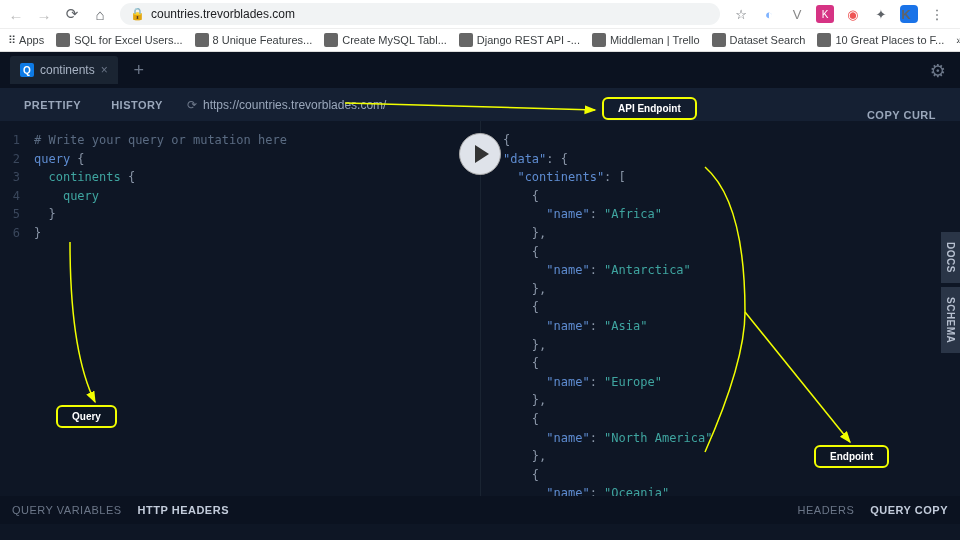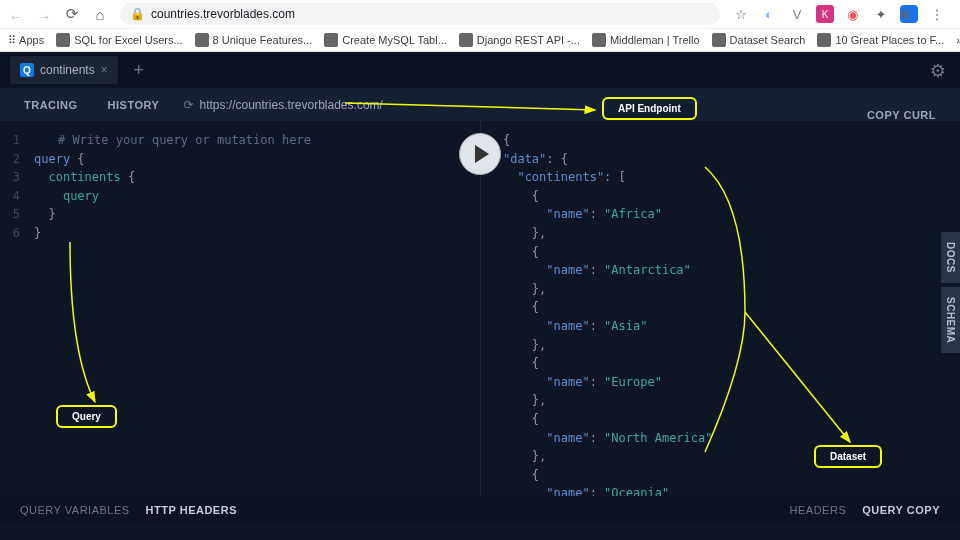--- a/index.html
+++ b/index.html
@@ -24,29 +24,29 @@
 .toolbar { height:33px; background:#152033; display:flex; align-items:center; padding:0 10px; gap:2px; }
 .tbtn { padding:0 14px; height:24px; display:flex; align-items:center; font-size:11px; letter-spacing:.5px; color:#9aa7bb; cursor:pointer; font-weight:600; }
 .endpoint-in { flex:1; display:flex; align-items:center; height:24px; padding:0 8px; font-size:12px; color:#9aa7bb; gap:6px; }
 .copycurl { padding:0 14px; height:24px; display:flex; align-items:center; font-size:11px; letter-spacing:.5px; color:#9aa7bb; cursor:pointer; font-weight:600;margin-top:21px; }
 .panes { display:flex; height:375px; position:relative; }
 .editor,.resp { flex:1; padding:10px 8px; font-family:"SFMono-Regular",Consolas,monospace; font-size:12px; line-height:1.55; overflow:hidden; }
 .editor { border-right:1px solid #1a2432; }
 .line { display:flex; gap:14px; }
 .ln { width:12px; text-align:right; color:#3a475c; user-select:none; }
 .code { white-space:pre; }
-.cm { color:#5a6b82;margin-left:24px; }
+.cm { color:#5a6b82; }
 .kw { color:#5e8cd1; }
 .fld { color:#3fa5a0; }
 .pn { color:#8a96a8; }
 .key { color:#5e8cd1; }
 .str { color:#3fa5a0; }
 .play { position:absolute; left:50%; top:12px; transform:translateX(-50%); width:42px; height:42px; border-radius:50%; background:#dfe3ea; display:flex; align-items:center; justify-content:center; cursor:pointer; border:1px solid #aaa; }
 .play::after { content:""; border-left:14px solid #333; border-top:9px solid transparent; border-bottom:9px solid transparent; margin-left:3px; }
-.footer { height:28px; background:#0b1220; display:flex; align-items:center; padding:0 12px; font-size:11px; letter-spacing:.5px; color:#6b7688; }
+.footer { height:28px; background:#0b1220; display:flex; align-items:center; padding:0 4px; font-size:11px; letter-spacing:.5px; color:#6b7688; }
 .footer .r { margin-left:auto; }
 .footer span { padding:0 8px; cursor:pointer; }
 .footer .act { color:#c3ccdb; font-weight:600; }
 .sidelabels { position:absolute; right:0; top:180px; }
 .slab { writing-mode:vertical-rl; background:#2a3547; color:#b7c0d0; font-size:10px; letter-spacing:.5px; padding:10px 4px; margin-bottom:4px; cursor:pointer; font-weight:600; }
 
 .ann-box { position:absolute; border:2px solid #f2ff00; border-radius:6px; padding:4px 14px; color:#fff; font-weight:700; font-size:10px; background:rgba(14,22,37,.3); }
 svg.arrows { position:absolute; top:0; left:0; width:100%; height:100%; pointer-events:none; }
 </style>
 </head>
@@ -91,21 +91,21 @@
   <div class="tabbar">
     <div class="tab">
       <span class="q">Q</span>
       <span>continents</span>
       <span style="color:#6b7688">×</span>
     </div>
     <div class="newtab">+</div>
     <span class="gear">⚙</span>
   </div>
   <div class="toolbar">
-    <div class="tbtn">TRACING</div>
+    <div class="tbtn">PRETTIFY</div>
     <div class="tbtn">HISTORY</div>
     <div class="endpoint-in">
       <span style="color:#6b7688">⟳</span>
       <span>https://countries.trevorblades.com/</span>
     </div>
     <div class="copycurl">COPY CURL</div>
   </div>
   <div class="panes">
     <div class="editor" id="editor">
         <div class="line">
@@ -174,14 +174,14 @@
           <path d="M0,0 L8,3 L0,6 Z" fill="#f2ff00"></path>
         </marker>
       </defs>
     <line x1="345" y1="51" x2="595" y2="58" stroke="#f2ff00" stroke-width="1.5" marker-end="url(#ah)"></line>
     <path d="M70 190 Q70 300 95 350" stroke="#f2ff00" stroke-width="1.5" fill="none" marker-end="url(#ah)"></path>
     <path d="M705 115 Q745 150 745 260 Q745 310 705 400" stroke="#f2ff00" stroke-width="1.5" fill="none"></path>
     <line x1="745" y1="260" x2="850" y2="390" stroke="#f2ff00" stroke-width="1.5" marker-end="url(#ah)"></line>
   </svg>
   <div class="ann-box" style="left:602px;top:45px">API Endpoint</div>
   <div class="ann-box" style="left:56px;top:353px">Query</div>
-  <div class="ann-box" style="left:814px;top:393px">Dataset</div>
+  <div class="ann-box" style="left:814px;top:393px">Endpoint</div>
 </div>
 
 </body></html>

